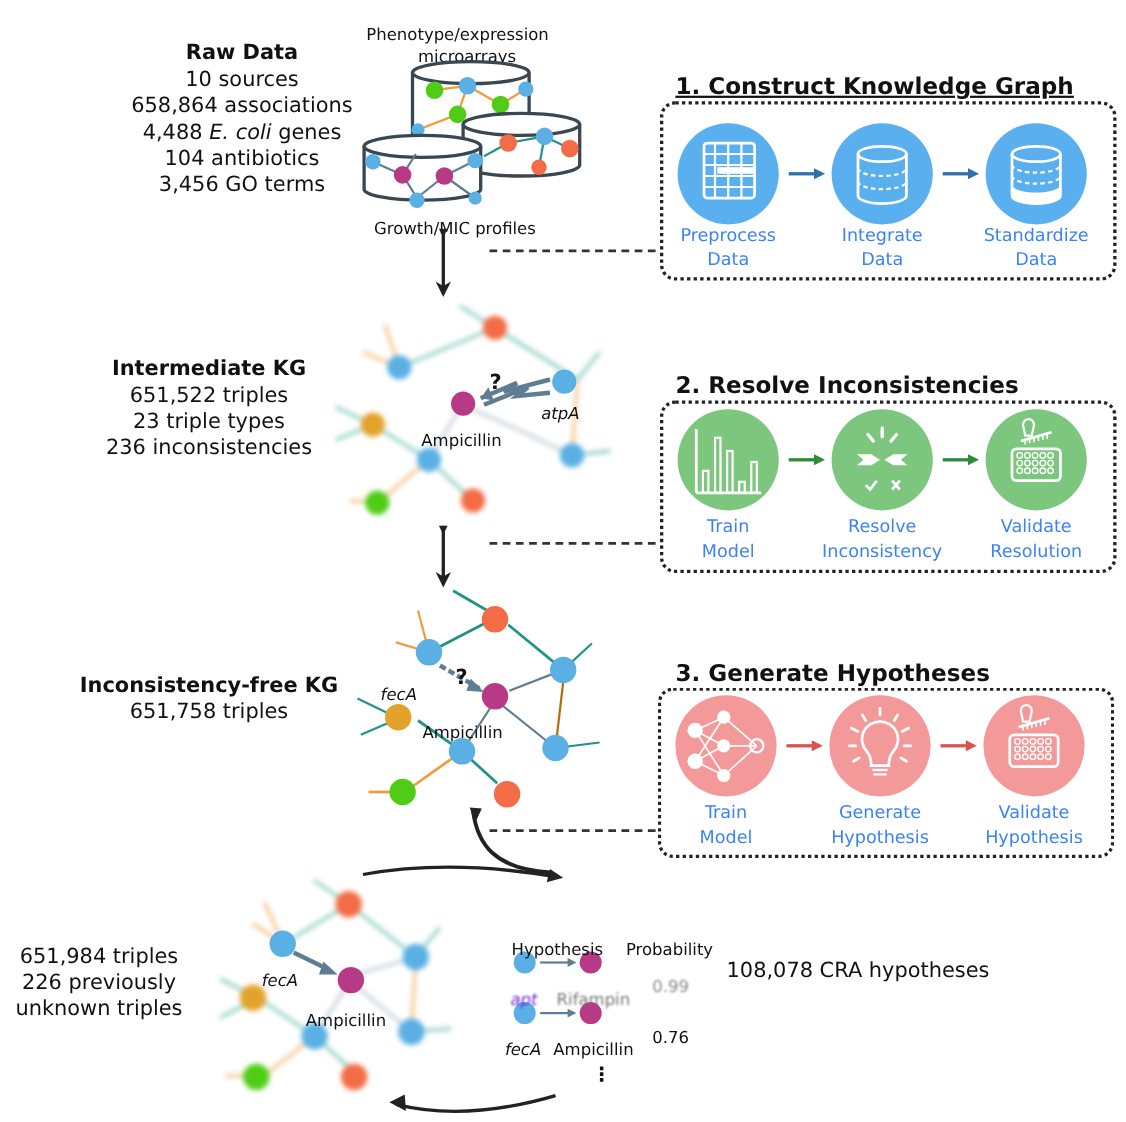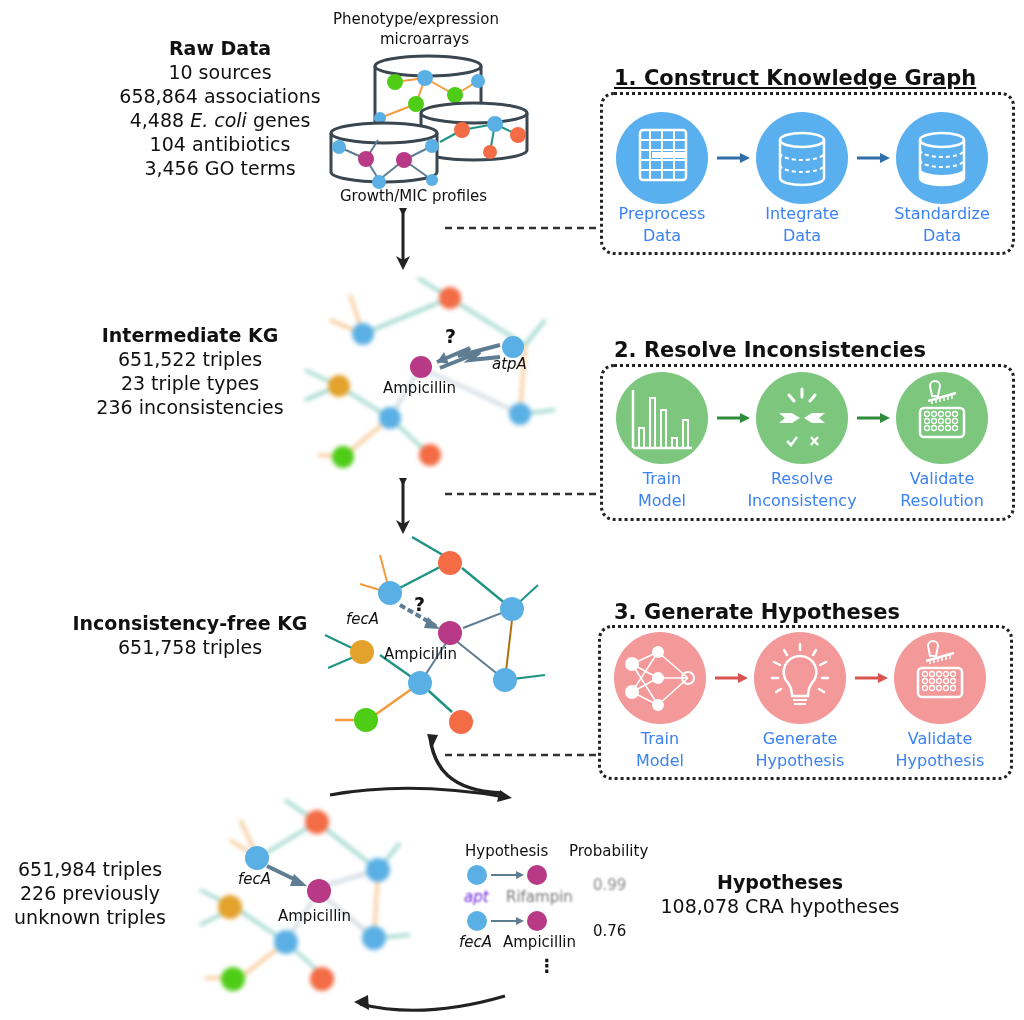--- a/index.html
+++ b/index.html
@@ -4,21 +4,21 @@
 <style>
   html, body { margin:0; padding:0; background:#ffffff; }
   body { width:1024px; height:1020px; position:relative; overflow:hidden;
          font-family:"DejaVu Sans", sans-serif; color:#111; }
   .stage-text { position:absolute; text-align:center; font-size:19px; line-height:24px; color:#111; }
   .stage-text .title { font-weight:bold; }
   .stage-text i { font-style:italic; }
   .panel-title { position:absolute; font-weight:bold; font-size:21px; color:#111; }
   .panel-box { position:absolute; border:3px dotted #222; border-radius:14px; box-sizing:border-box; }
   .step-label { position:absolute; text-align:center; font-size:16px; line-height:22px; color:#3b82f6; width:130px; }
-  .small-label { position:absolute; font-size:15px; color:#111; white-space:nowrap; }
+  .small-label { position:absolute; font-size:15px; color:#111; white-space:nowrap;margin-top:12px; }
   .small-label.it { font-style:italic; }
   svg { position:absolute; overflow:visible; }
   .blur { filter: blur(1.6px); }
   .blur-strong { filter: blur(2.2px); }
 </style>
 </head>
 <body>
 
 <div class="stage-text" style="left:100px; top:36px; width:240px;">
   <div class="title">Raw Data</div>
@@ -454,15 +454,14 @@
 <div class="small-label it" style="left:464px; top:888px; color:#6d28d9; filter:blur(0.8px);">apt</div>
 <div class="small-label" style="left:506px; top:888px; color:#777; filter:blur(0.8px);">Rifampin</div>
 <div class="small-label" style="left:593px; top:876px; color:#888; filter:blur(0.8px);">0.99</div>
 
 <div class="small-label it" style="left:459px; top:933px;">fecA</div>
 <div class="small-label" style="left:503px; top:933px;">Ampicillin</div>
 <div class="small-label" style="left:593px; top:922px;">0.76</div>
 <div class="small-label" style="left:538px; top:955px; font-weight:bold; font-size:18px;">⋮</div>
 
 <div class="stage-text" style="left:650px; top:870px; width:260px;">
-  <div class="title">Hypotheses</div>
   <div>108,078 CRA hypotheses</div>
 </div>
 
 </body></html>

